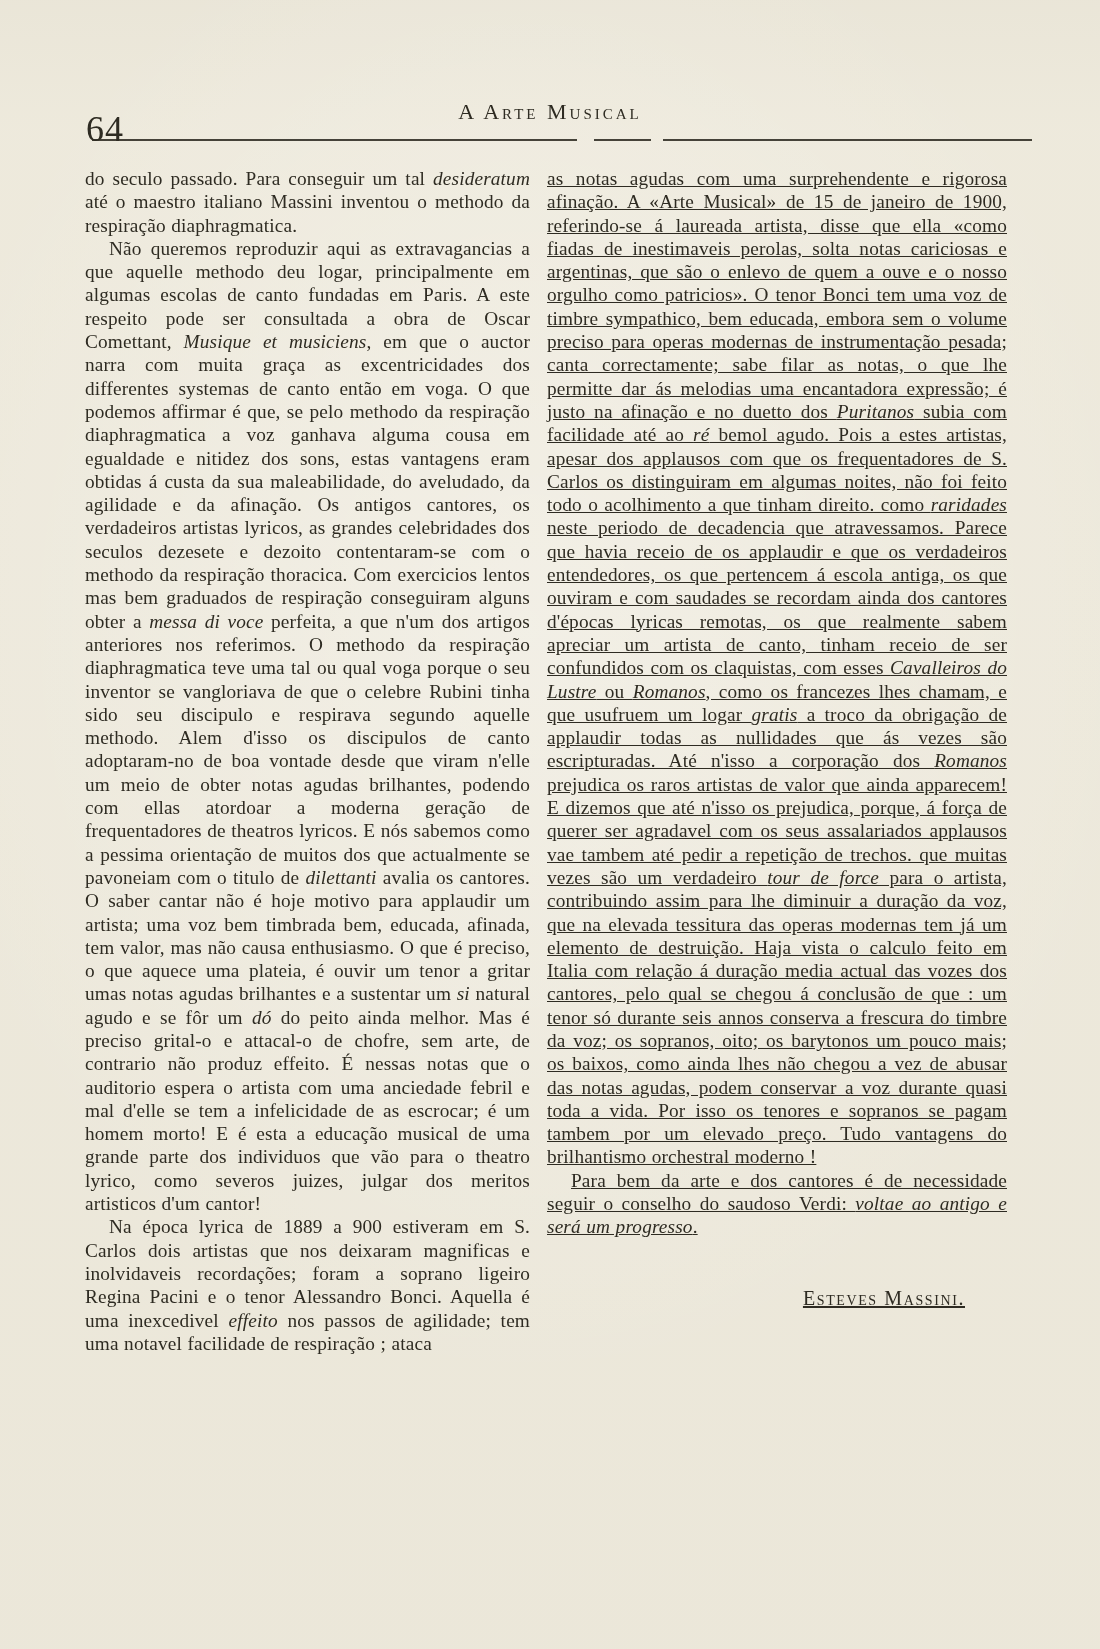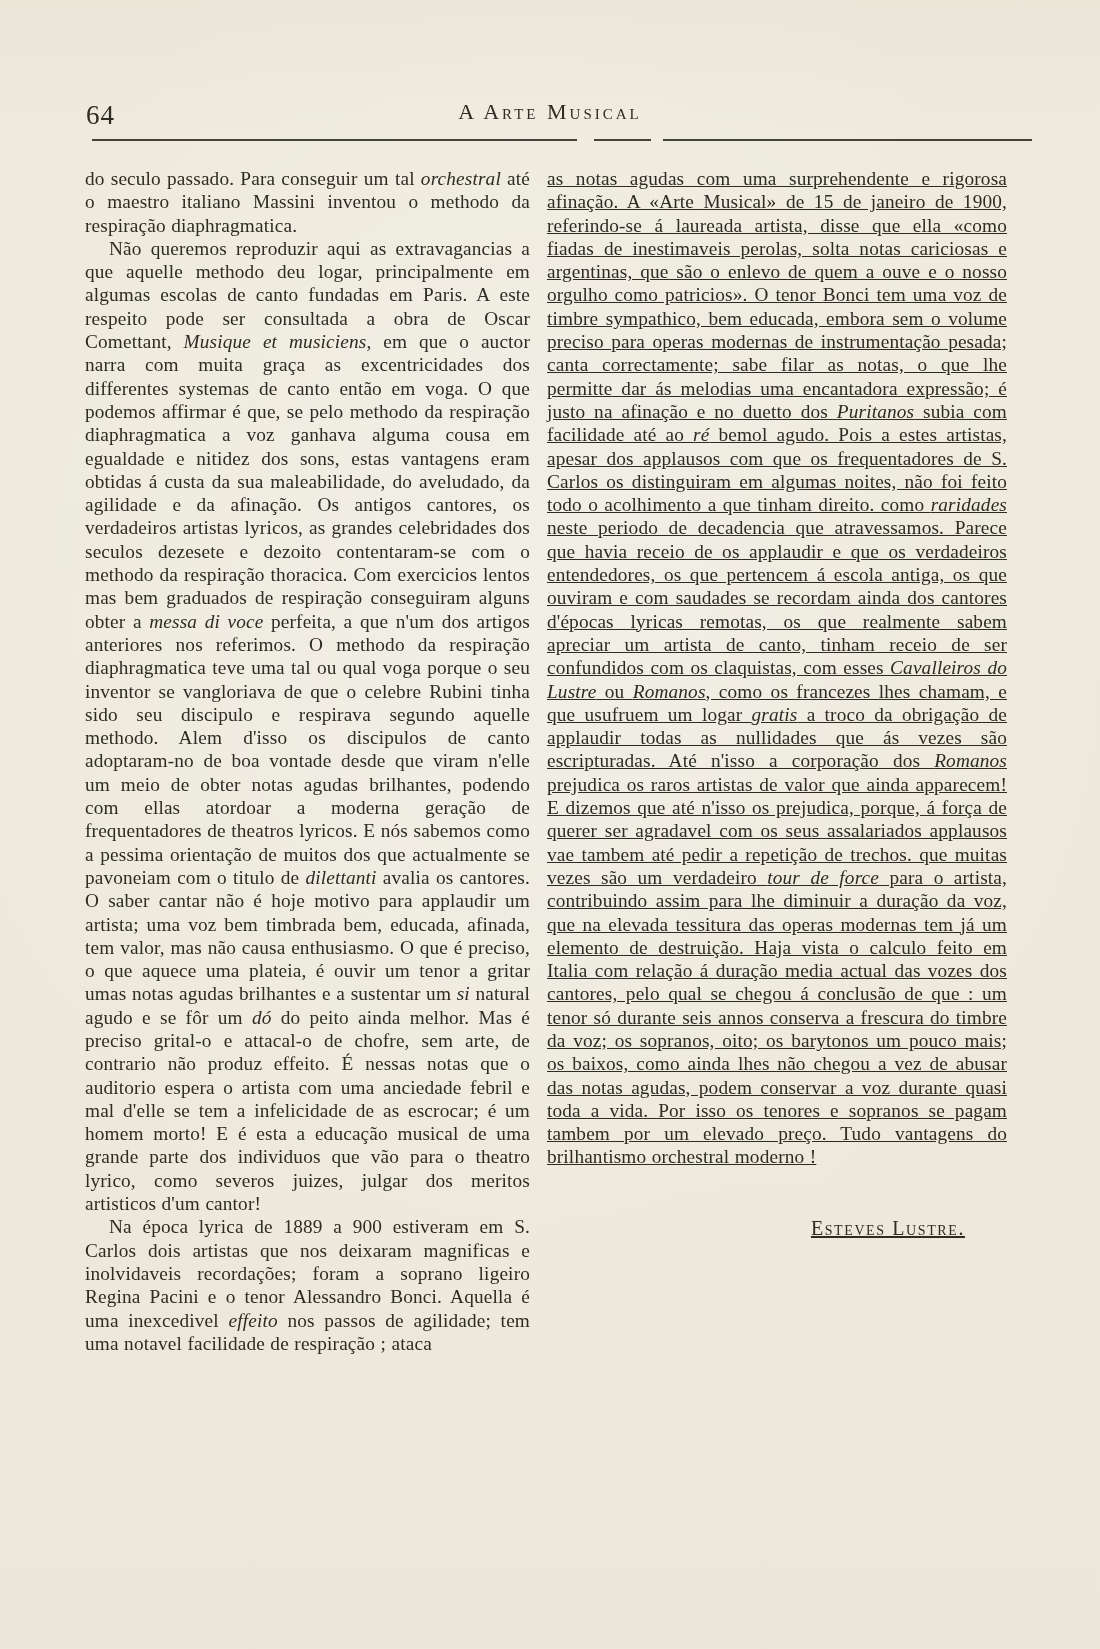--- a/index.html
+++ b/index.html
@@ -21,22 +21,22 @@
     height: 1649px;
     overflow: hidden;
     background:
       radial-gradient(ellipse 900px 1100px at 48% 38%, rgba(255,255,255,0.30), rgba(255,255,255,0) 70%),
       linear-gradient(180deg, rgba(120,110,80,0.05), rgba(120,110,80,0.02) 8%, rgba(120,110,80,0.04)),
       var(--paper);
   }
   .page-number {
     position: absolute;
     left: 86px;
-    top: 100px;
-    font-size: 27px;
+    top: 108px;
+    font-size: 36px;
     letter-spacing: 1px;
   }
   .journal-title {
     position: absolute;
     top: 99px;
     left: 0;
     right: 0;
     margin: 0;
     text-align: center;
     font-size: 22px;
@@ -98,26 +98,27 @@
 
   <span class="page-number">64</span>
 
   <h1 class="journal-title">A Arte Musical</h1>
 
   <div class="header-rule"></div>
 
   <main class="columns">
 
     <section class="col left">
-        <p class="para">do seculo passado. Para conseguir um tal <em>orchestral</em> até o maestro italiano Massini inventou o methodo da respiração diaphragmatica.</p>
+        <p class="para">do seculo passado. Para conseguir um tal <em>desideratum</em> até o maestro italiano Massini inventou o methodo da respiração diaphragmatica.</p>
         <p class="para indent">Não queremos reproduzir aqui as extravagancias a que aquelle methodo deu logar, principalmente em algumas escolas de canto fundadas em Paris. A este respeito pode ser consultada a obra de Oscar Comettant, <em>Musique et musiciens</em>, em que o auctor narra com muita graça as excentricidades dos differentes systemas de canto então em voga. O que podemos affirmar é que, se pelo methodo da respiração diaphragmatica a voz ganhava alguma cousa em egualdade e nitidez dos sons, estas vantagens eram obtidas á custa da sua maleabilidade, do aveludado, da agilidade e da afinação. Os antigos cantores, os verdadeiros artistas lyricos, as grandes celebridades dos seculos dezesete e dezoito contentaram-se com o methodo da respiração thoracica. Com exercicios lentos mas bem graduados de respiração conseguiram alguns obter a <em>messa di voce</em> perfeita, a que n'um dos artigos anteriores nos referimos. O methodo da respiração diaphragmatica teve uma tal ou qual voga porque o seu inventor se vangloriava de que o celebre Rubini tinha sido seu discipulo e respirava segundo aquelle methodo. Alem d'isso os discipulos de canto adoptaram-no de boa vontade desde que viram n'elle um meio de obter notas agudas brilhantes, podendo com ellas atordoar a moderna geração de frequentadores de theatros lyricos. E nós sabemos como a pessima orientação de muitos dos que actualmente se pavoneiam com o titulo de <em>dilettanti</em> avalia os cantores. O saber cantar não é hoje motivo para applaudir um artista; uma voz bem timbrada bem, educada, afinada, tem valor, mas não causa enthusiasmo. O que é preciso, o que aquece uma plateia, é ouvir um tenor a gritar umas notas agudas brilhantes e a sustentar um <em>si</em> natural agudo e se fôr um <em>dó</em> do peito ainda melhor. Mas é preciso grital-o e attacal-o de chofre, sem arte, de contrario não produz effeito. É nessas notas que o auditorio espera o artista com uma anciedade febril e mal d'elle se tem a infelicidade de as escrocar; é um homem morto! E é esta a educação musical de uma grande parte dos individuos que vão para o theatro lyrico, como severos juizes, julgar dos meritos artisticos d'um cantor!</p>
         <p class="para indent">Na época lyrica de 1889 a 900 estiveram em S. Carlos dois artistas que nos deixaram magnificas e inolvidaveis recordações; foram a soprano ligeiro Regina Pacini e o tenor Alessandro Bonci. Aquella é uma inexcedivel <em>effeito</em> nos passos de agilidade; tem uma notavel facilidade de respiração ; ataca</p>
       </section>
 
     <section class="col right">
       <div>
           <p class="para">as notas agudas com uma surprehendente e rigorosa afinação. A «Arte Musical» de 15 de janeiro de 1900, referindo-se á laureada artista, disse que ella «como fiadas de inestimaveis perolas, solta notas cariciosas e argentinas, que são o enlevo de quem a ouve e o nosso orgulho como patricios». O tenor Bonci tem uma voz de timbre sympathico, bem educada, embora sem o volume preciso para operas modernas de instrumentação pesada; canta correctamente; sabe filar as notas, o que lhe permitte dar ás melodias uma encantadora expressão; é justo na afinação e no duetto dos <em>Puritanos</em> subia com facilidade até ao <em>ré</em> bemol agudo. Pois a estes artistas, apesar dos applausos com que os frequentadores de S. Carlos os distinguiram em algumas noites, não foi feito todo o acolhimento a que tinham direito. como <em>raridades</em> neste periodo de decadencia que atravessamos. Parece que havia receio de os applaudir e que os verdadeiros entendedores, os que pertencem á escola antiga, os que ouviram e com saudades se recordam ainda dos cantores d'épocas lyricas remotas, os que realmente sabem apreciar um artista de canto, tinham receio de ser confundidos com os claquistas, com esses <em>Cavalleiros do Lustre</em> ou <em>Romanos</em>, como os francezes lhes chamam, e que usufruem um logar <em>gratis</em> a troco da obrigação de applaudir todas as nullidades que ás vezes são escripturadas. Até n'isso a corporação dos <em>Romanos</em> prejudica os raros artistas de valor que ainda apparecem! E dizemos que até n'isso os prejudica, porque, á força de querer ser agradavel com os seus assalariados applausos vae tambem até pedir a repetição de trechos. que muitas vezes são um verdadeiro <em>tour de force</em> para o artista, contribuindo assim para lhe diminuir a duração da voz, que na elevada tessitura das operas modernas tem já um elemento de destruição. Haja vista o calculo feito em Italia com relação á duração media actual das vozes dos cantores, pelo qual se chegou á conclusão de que : um tenor só durante seis annos conserva a frescura do timbre da voz; os sopranos, oito; os barytonos um pouco mais; os baixos, como ainda lhes não chegou a vez de abusar das notas agudas, podem conservar a voz durante quasi toda a vida. Por isso os tenores e sopranos se pagam tambem por um elevado preço. Tudo vantagens do brilhantismo orchestral moderno !</p>
+          <p class="para indent">Para bem da arte e dos cantores é de necessidade seguir o conselho do saudoso Verdi: <em>voltae ao antigo e será um progresso</em>.</p>
         </div>
-      <p class="signature">Esteves Lustre.</p>
+      <p class="signature">Esteves Massini.</p>
     </section>
 
   </main>
 </div>
 
 </body></html>

